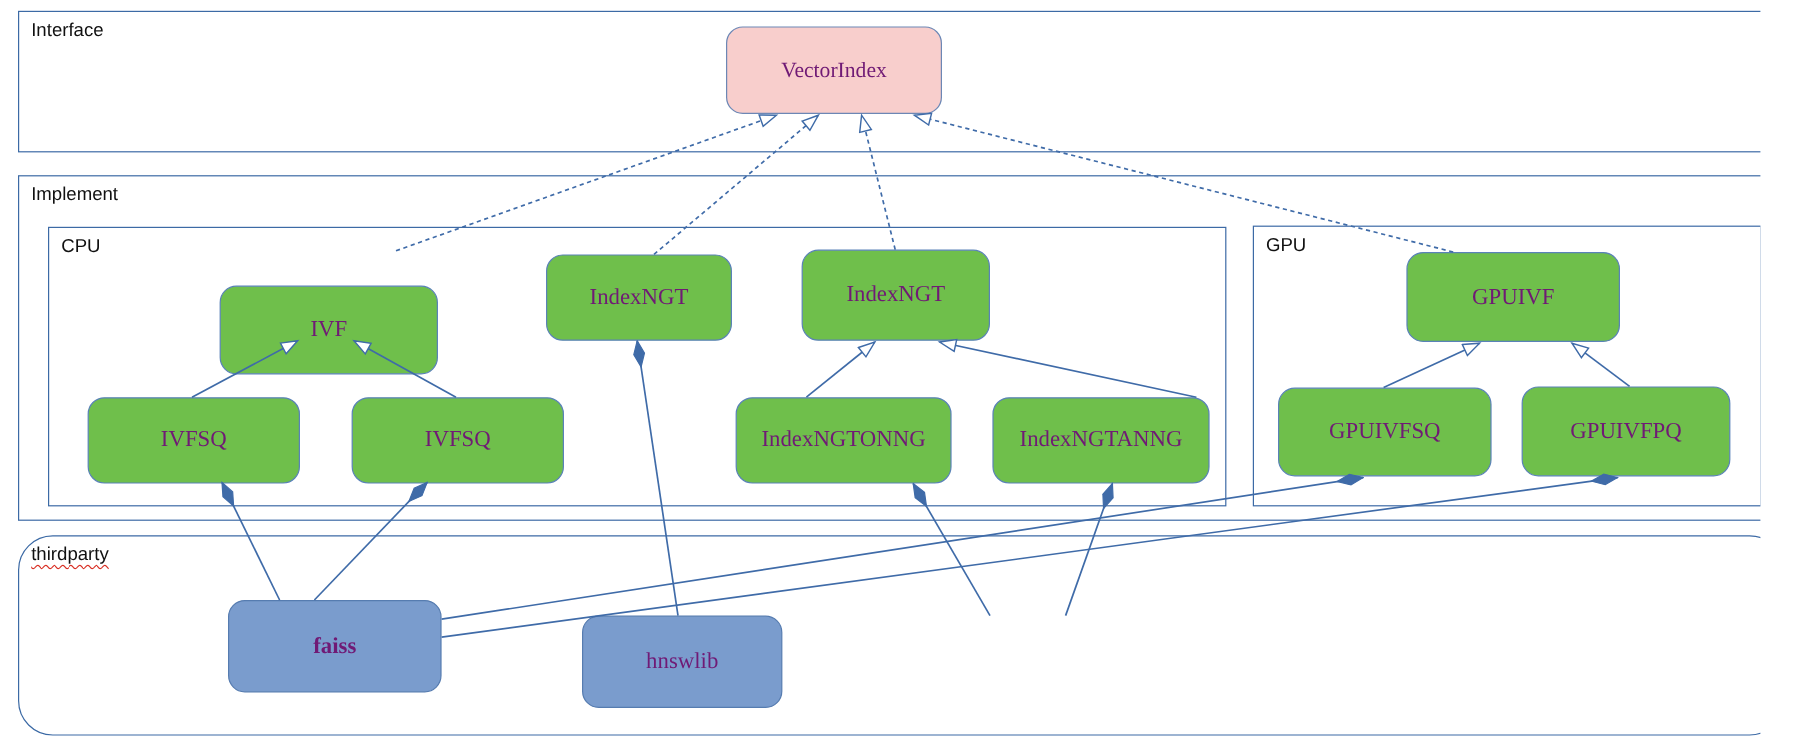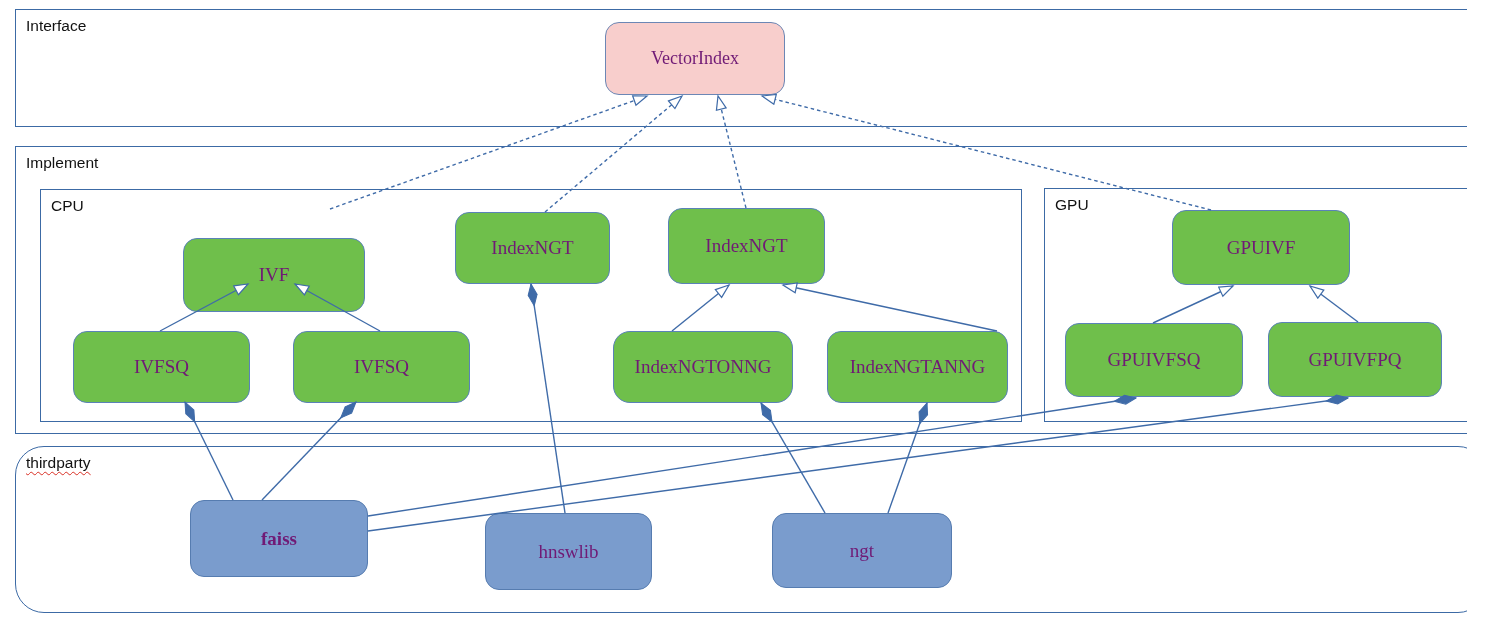--- a/index.html
+++ b/index.html
@@ -100,21 +100,21 @@
   </div>
 
   <div class="node green" style="left:73px; top:331px; width:177px; height:72px;">
     <span>IVFSQ</span>
   </div>
 
   <div class="node green" style="left:293px; top:331px; width:177px; height:72px;">
     <span>IVFSQ</span>
   </div>
 
-  <div class="node green" style="left:613px; top:331px; width:180px; height:72px;border-radius:17px;">
+  <div class="node green" style="left:613px; top:331px; width:180px; height:72px;">
     <span>IndexNGTONNG</span>
   </div>
 
   <div class="node green" style="left:827px; top:331px; width:181px; height:72px;text-align:right;">
     <span>IndexNGTANNG</span>
   </div>
 
   <div class="node green" style="left:1172px; top:210px; width:178px; height:75px;">
     <span>GPUIVF</span>
   </div>
@@ -128,23 +128,20 @@
   </div>
 
   <div class="node blue" style="left:190px; top:500px; width:178px; height:77px;font-weight:bold;">
     <span>faiss</span>
   </div>
 
   <div class="node blue" style="left:485px; top:513px; width:167px; height:77px;">
     <span>hnswlib</span>
   </div>
 
-  <div class="node blue" style="left:772px; top:513px; width:180px; height:75px;">
-    <span>ngt</span>
-  </div>
 
   <svg class="edges" xmlns="http://www.w3.org/2000/svg">
     <defs>
       <marker id="arrowOpen" markerUnits="userSpaceOnUse" markerWidth="18" markerHeight="14" refX="15" refY="6" orient="auto">
         <path d="M1.5,1 L15,6 L1.5,11 Z" fill="#ffffff" stroke="#3f6ba8" stroke-width="1.2"></path>
       </marker>
       <marker id="diamondFilled" markerUnits="userSpaceOnUse" markerWidth="26" markerHeight="14" refX="1" refY="6" orient="auto">
         <path d="M1,6 L12,1.5 L23,6 L12,10.5 Z" fill="#3f6ba8" stroke="#3f6ba8" stroke-width="1"></path>
       </marker>
     </defs>

